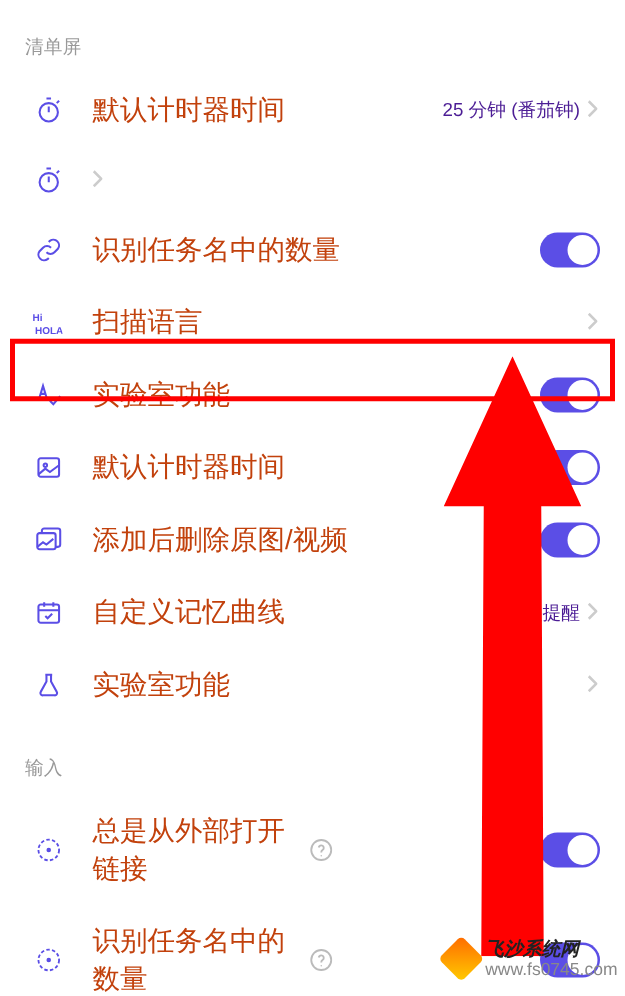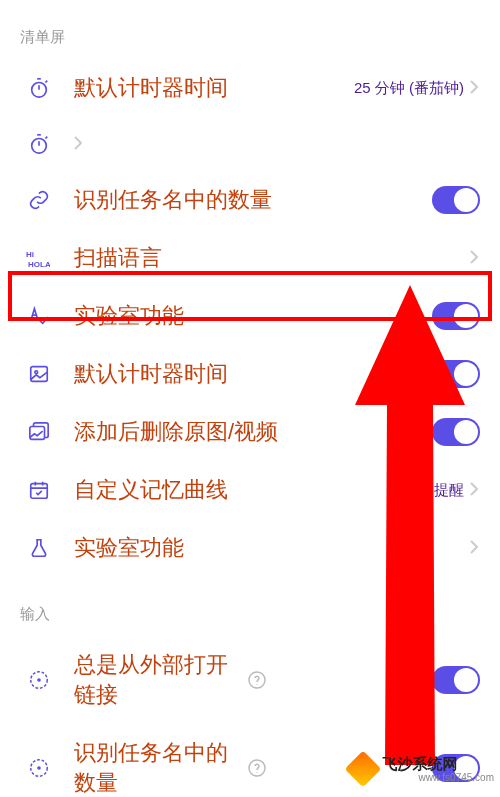--- a/index.html
+++ b/index.html
@@ -100,26 +100,26 @@
       width: 26px;
       height: 26px;
       background: linear-gradient(135deg, #ff6a00, #ffcc00);
       transform: rotate(45deg);
       border-radius: 4px;
     }
     .watermark-text {
       font-size: 15px;
       font-weight: 700;
       color: #222;
+      font-style: italic;
     }
     .watermark-sub {
-      font-size: 10px;
+      font-size: 14px;
       color: #888;
       margin-top: -2px;
-      margin-left: 36px;
     }
     .icon svg { display: block; }
   </style>
 </head>
 <body>
 
 <div class="section-header">清单屏</div>
 
 <div class="row">
   <span class="icon">

